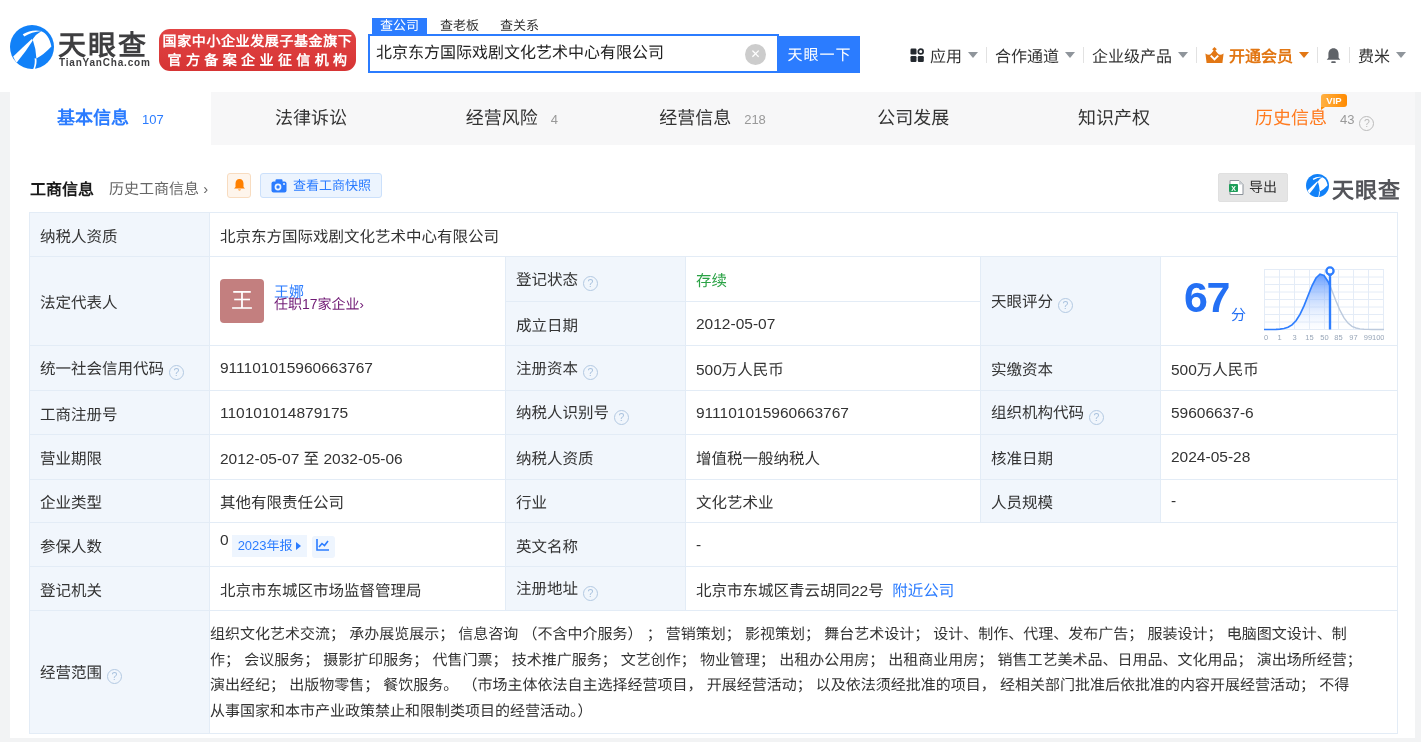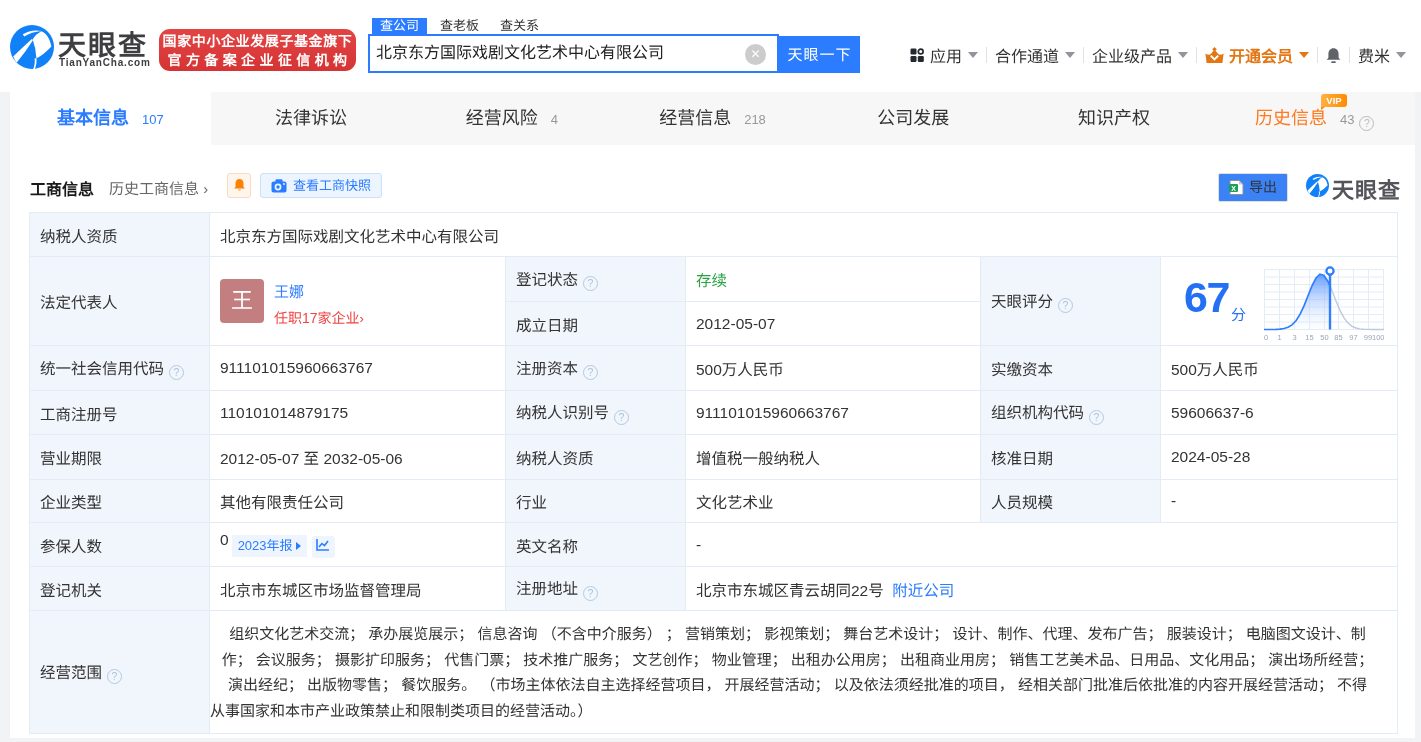--- a/index.html
+++ b/index.html
@@ -39,44 +39,44 @@
 .tab.his{color:#ff7a1e}
 #vipbadge{position:absolute;left:1321px;top:94px;width:26px;height:13px;background:linear-gradient(90deg,#ffb143,#ff8a00);border-radius:3px 3px 3px 0;color:#fff;font-size:9.5px;font-weight:700;text-align:center;line-height:13px;z-index:3}
 #vipbadge:after{content:"";position:absolute;left:0;top:12.5px;border-top:3.5px solid #ff8a00;border-right:4.5px solid transparent}
 .qm{display:inline-block;width:15px;height:15px;border:1px solid #b3c9e2;border-radius:50%;color:#a9c2de;font-size:10.5px;line-height:13px;text-align:center;vertical-align:-2.5px;margin-left:5px;font-weight:400}
 .qm.gray{border-color:#bbb;color:#bbb}
 
 #sh-title{position:absolute;left:30px;top:176px;font-size:16px;font-weight:700;color:#1a1a1a}
 #sh-hist{position:absolute;left:109px;top:177px;font-size:15px;color:#666}
 #sh-bell{position:absolute;left:227px;top:173px;width:24px;height:25px;background:#fef5ec;border:1px solid #f8dcc0;border-radius:3px;text-align:center;line-height:22px}
 #sh-snap{position:absolute;left:260px;top:173px;height:25px;background:#ecf4fe;border:1px solid #cbe0fb;border-radius:3px;font-size:13px;color:#2b7cff;line-height:23px;padding:0 10px}
-#sh-exp{position:absolute;left:1218px;top:173px;width:70px;height:29px;border:1px solid #e0e0e0;border-radius:2px;background:#3b82f6;font-size:14px;color:#333;text-align:center;line-height:27px}
+#sh-exp{position:absolute;left:1218px;top:173px;width:70px;height:29px;border:1px solid #e0e0e0;border-radius:2px;background:#e5e5e5;font-size:14px;color:#333;text-align:center;line-height:27px}
 #sh-wm{position:absolute;left:1306px;top:174px;height:23px}
 #sh-wmt{position:absolute;left:1332px;top:172px;font-size:22px;font-weight:700;color:#54555a;letter-spacing:1px}
 
 #tb{position:absolute;left:29px;top:212px;width:1368px;border-collapse:collapse;table-layout:fixed}
 #tb td{border:1px solid #e3ecf6;font-size:15.5px;color:#333;padding:0 0 0 10px;vertical-align:middle}
 #tb td.lab{background:#f1f6fc}
 a.bl{color:#2b7cff;text-decoration:none}
 .green{color:#2aa245}
 
 #avatar{position:absolute;left:10px;top:22px;width:44px;height:44px;background:#c37f7f;border-radius:4px;color:#fff;font-size:22px;text-align:center;line-height:44px}
 #lr-name{position:absolute;left:64px;top:23px;font-size:15px;color:#2b7cff}
-#lr-zhi{position:absolute;left:64px;top:50px;font-size:14px;color:#ef4444}
+#lr-zhi{position:absolute;left:64px;top:36px;font-size:14px;color:#701a75}
 
 .annbox{display:inline-block;height:22px;background:#eef5fe;border-radius:0;color:#2b7cff;font-size:13px;line-height:22px;padding:0 6px;margin-left:3px;vertical-align:-5px}
 .annbox .tri{display:inline-block;width:0;height:0;border-top:4px solid transparent;border-bottom:4px solid transparent;border-left:5px solid #2b7cff;margin-left:3px}
 .icobox{display:inline-block;width:23px;height:22px;background:#eef5fe;border-radius:3px;margin-left:5px;vertical-align:-6px;text-align:center;line-height:20px}
 
 #sc67{position:absolute;left:23px;top:16px;font-size:43px;font-weight:700;color:#2470f4;letter-spacing:-1.5px}
 #scfen{position:absolute;left:70px;top:46px;font-size:15px;color:#2470f4}
 #scchart{position:absolute;left:103px;top:9px}
 
 #tb #scope{font-size:15px;line-height:25.5px;padding:10px 12px 10px 0}
-#scope .j{text-align:center}
+#scope .j{text-align:left}
 </style>
 </head>
 <body>
 <div id="pagebg"></div>
 <div id="card"></div>
 
 <div id="hd">
   <svg id="logoc" width="44" height="44" viewBox="0 0 44 44">
     <circle cx="22" cy="22" r="22" fill="#1181f8"></circle>
     <path d="M12.8,9.2 Q21,4.0 31.5,5.9 Q21.5,6.8 14.2,11.6 Z" fill="#fff"></path>

